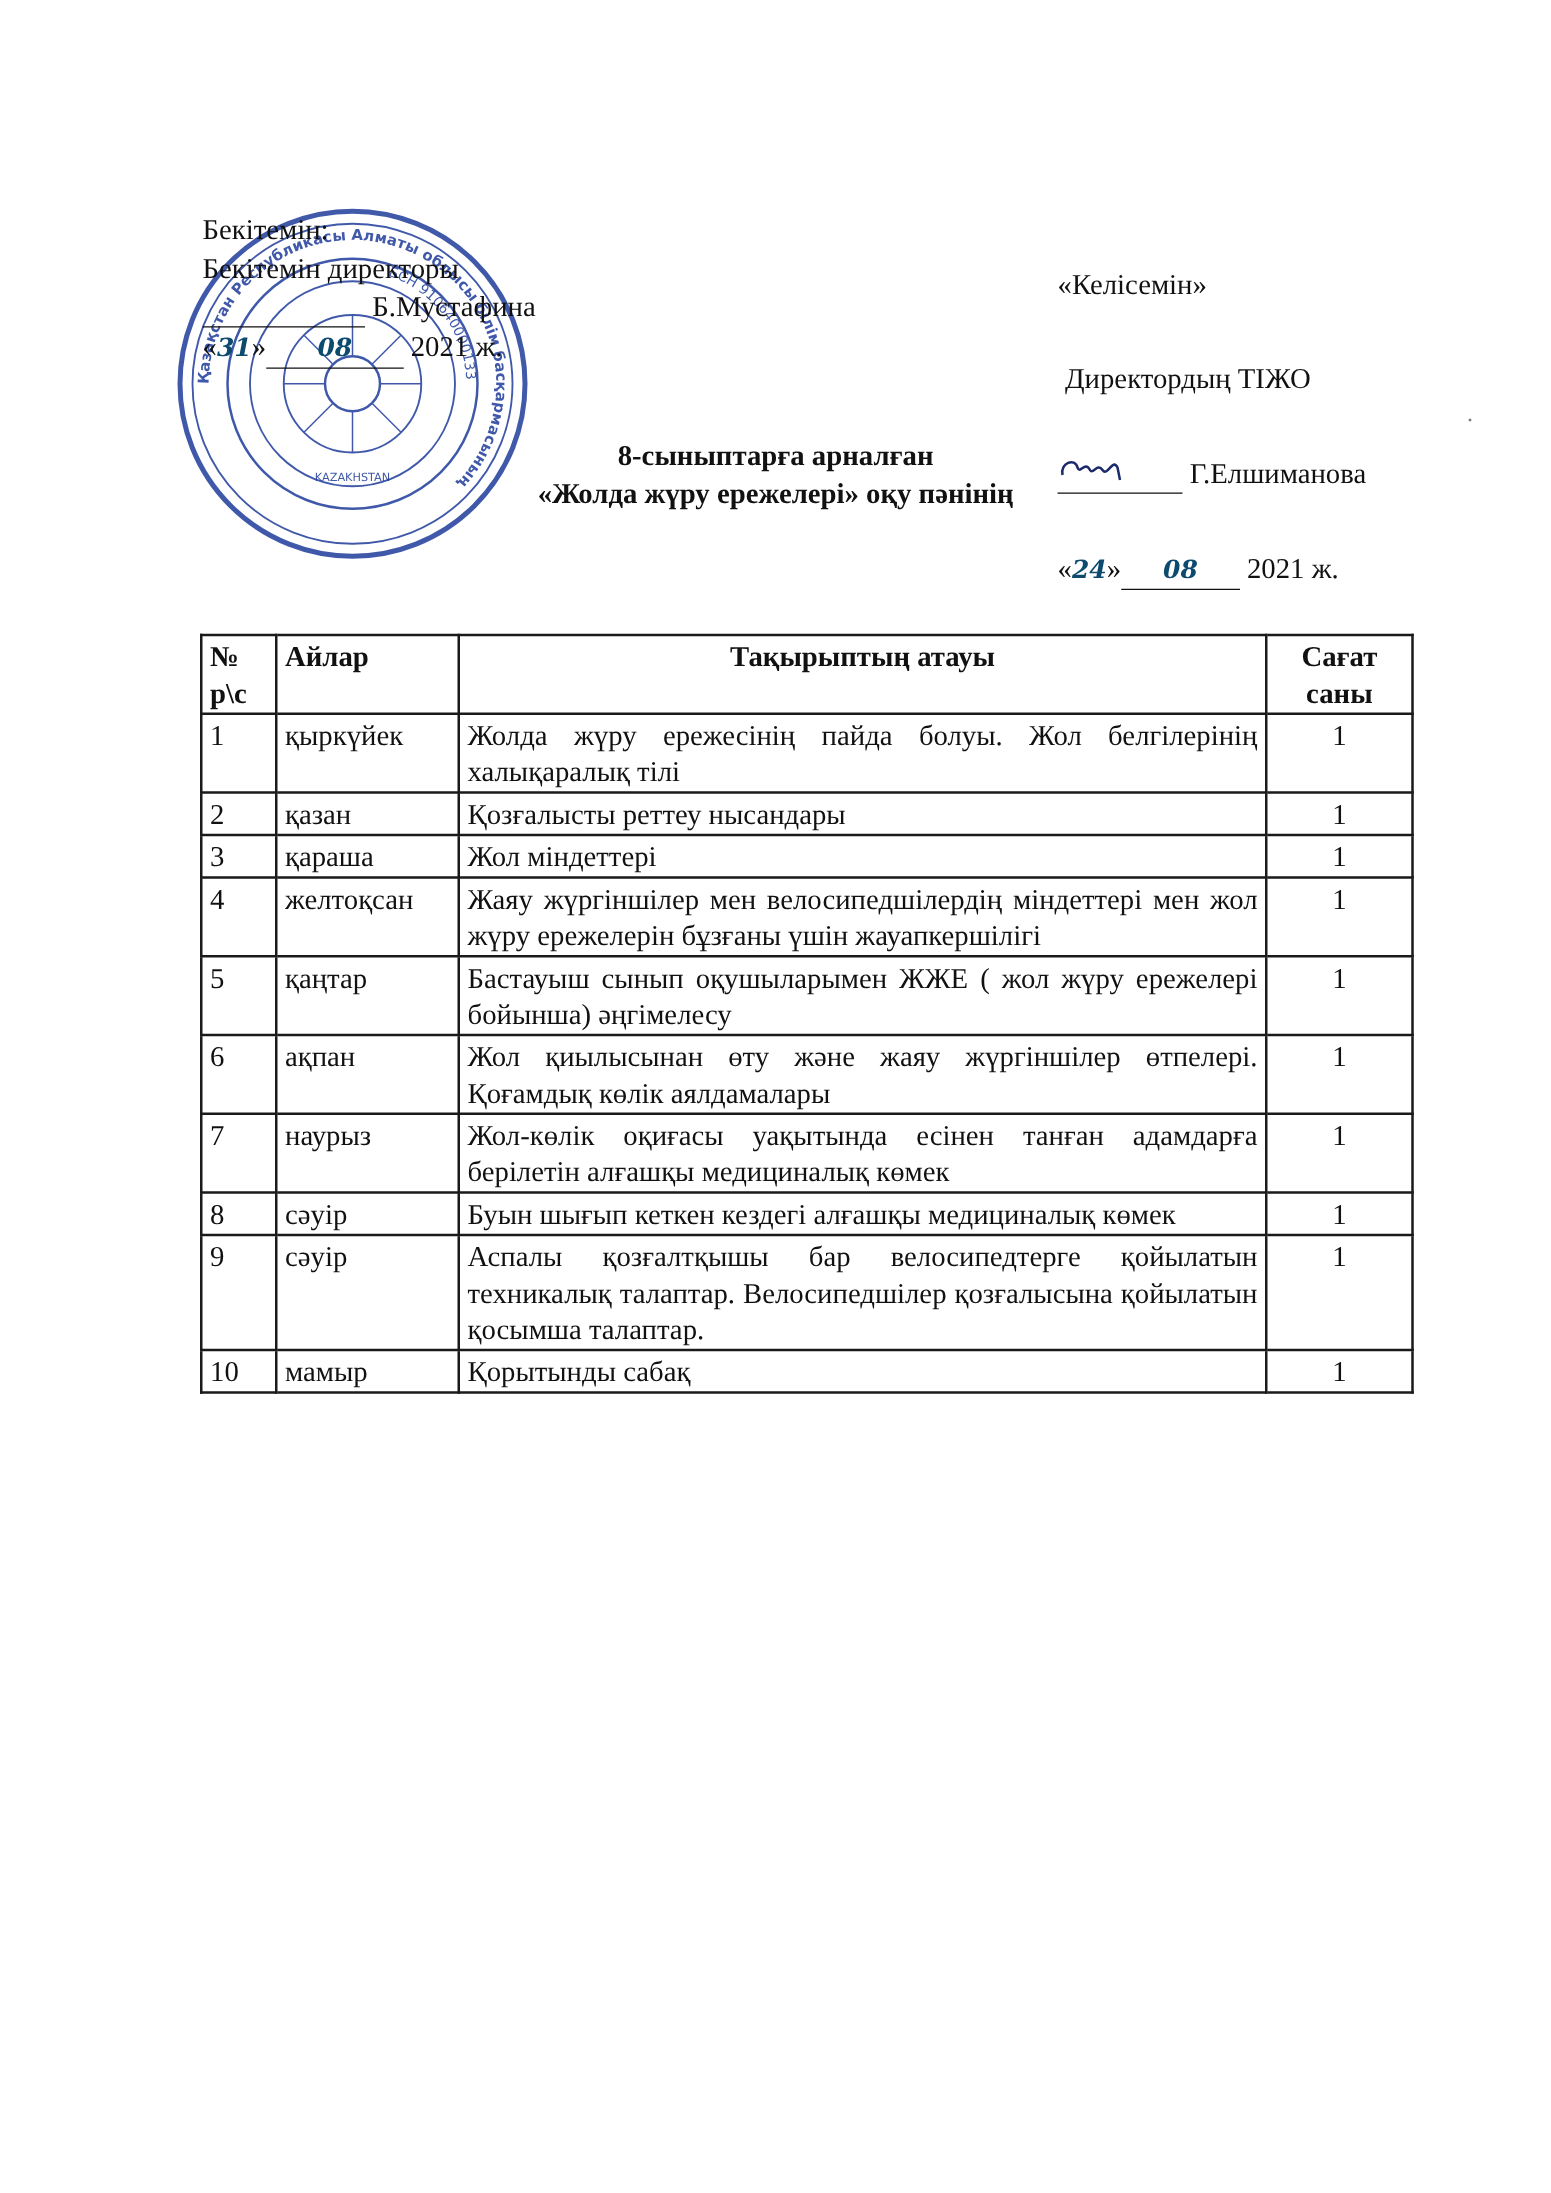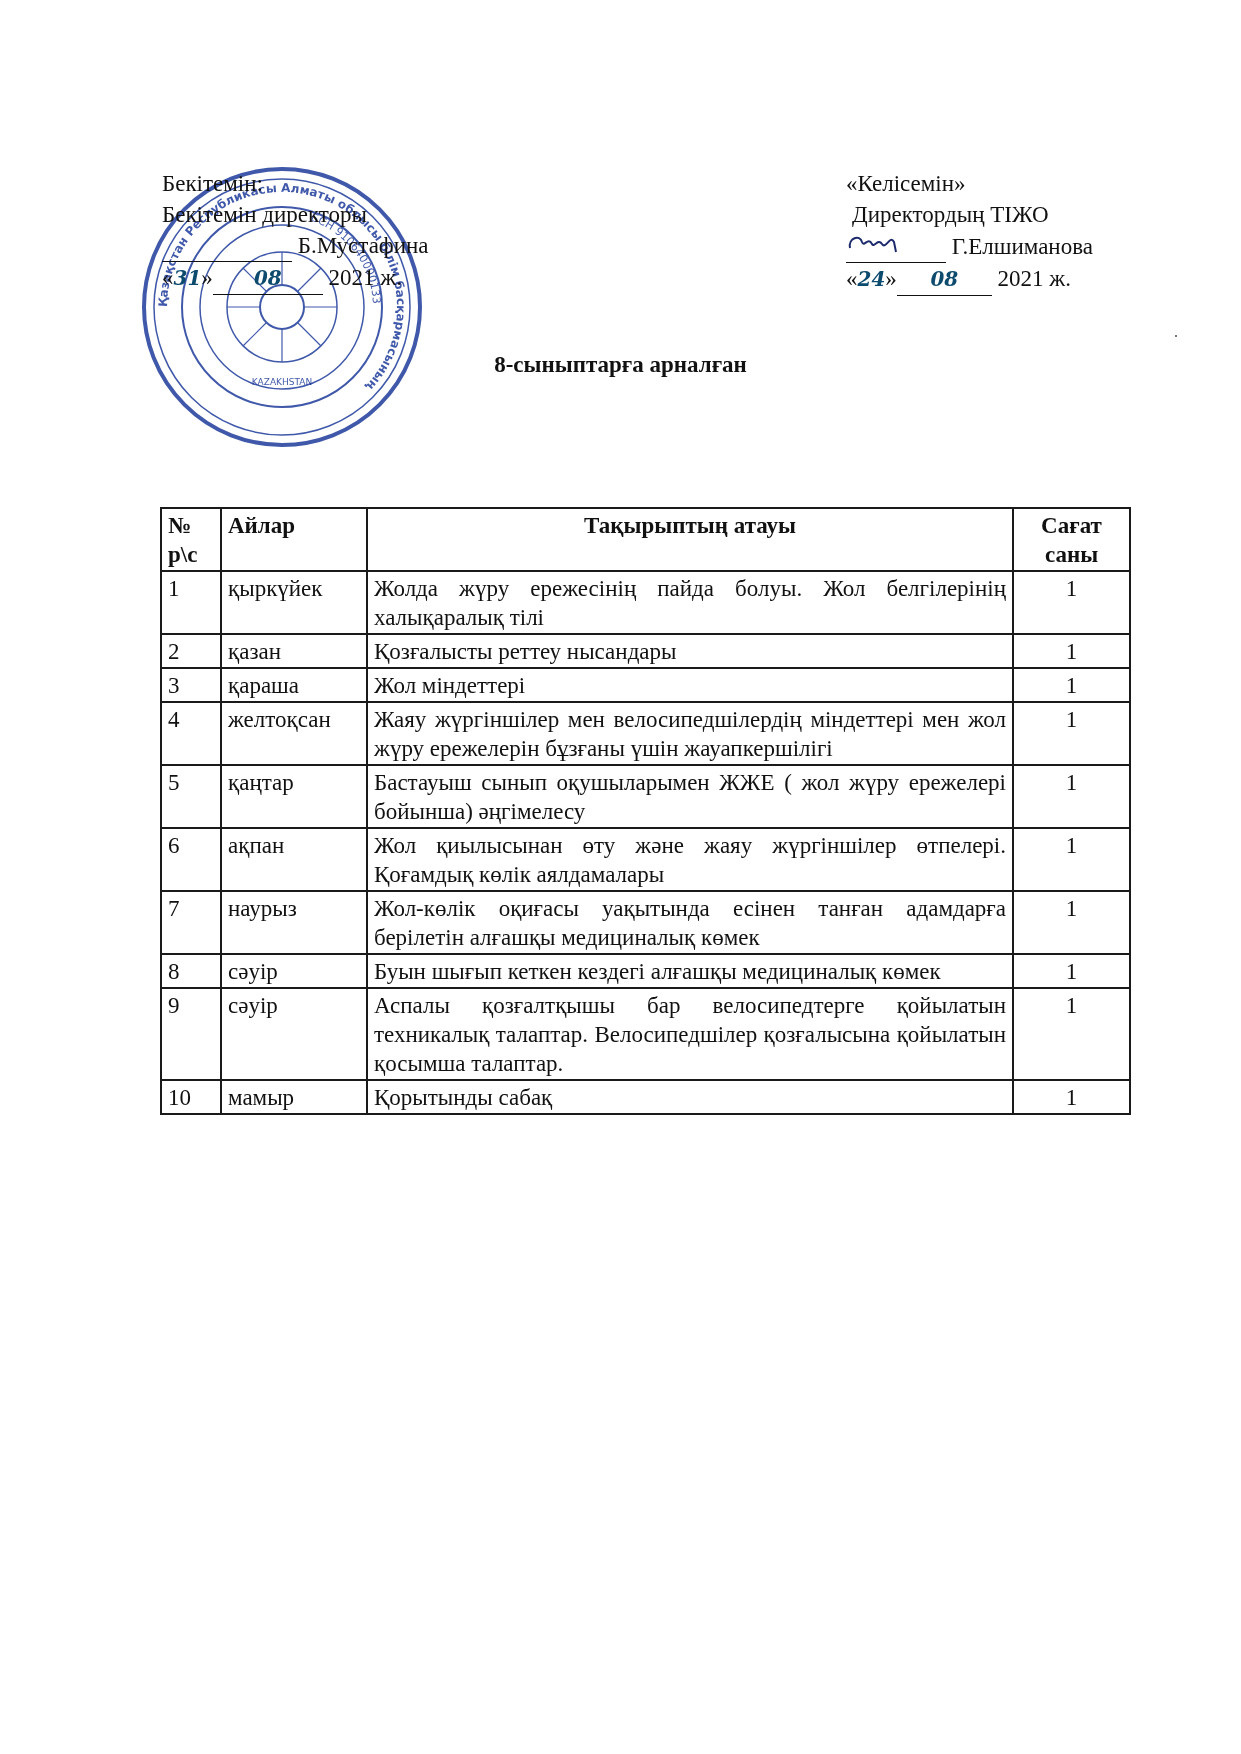--- a/index.html
+++ b/index.html
@@ -2,21 +2,21 @@
 <html><head>
 <meta charset="utf-8">
 <style>
   html, body { margin: 0; padding: 0; background: #ffffff; }
   body { width: 1241px; height: 1754px; position: relative; overflow: hidden;
          font-family: "Liberation Serif", "DejaVu Serif", serif; color: #111; }
   .abs { position: absolute; }
   .approve { left: 162px; top: 168px; font-size: 23px; line-height: 31px; }
   .approve .line { white-space: nowrap; }
   .agree { left: 846px; top: 168px; font-size: 23px; line-height: 31px; }
-  .agree .line { white-space: nowrap; }
+  .agree .line { white-space: nowrap; margin-top: 44px; }
   .sig-line { display: inline-block; border-bottom: 1.5px solid #111; vertical-align: baseline; }
   .hand { font-family: "DejaVu Serif", serif; font-style: italic; font-weight: bold; color: #0c4a6e; font-size: 20px; }
   .stamp { left: 140px; top: 165px; width: 285px; height: 285px; }
   .title { left: 0; width: 1241px; top: 350px; text-align: center; font-weight: bold;
            font-size: 23px; line-height: 30px; }
   table.plan { position: absolute; left: 160px; top: 507px; width: 971px; border-collapse: collapse;
                font-size: 23px; line-height: 29px; }
   table.plan td, table.plan th { border: 2px solid #1a1a1a; vertical-align: top; padding: 2px 6px 1px 6px; }
   table.plan th { font-weight: bold; text-align: left; margin-top: 34px; }
   table.plan th.topic-h { text-align: center; }
@@ -80,20 +80,21 @@
     <span>Г.Елшиманова</span>
   </div>
   <div class="line">
     «<span class="hand">24</span>»<span class="sig-line" style="width:95px;text-align:center;"><span class="hand">08</span></span>
     <span>2021 ж.</span>
   </div>
 </div>
 
 <div class="abs title">
   <div>8-сыныптарға  арналған</div>
+  <div>«Жолда  жүру  ережелері»  оқу  пәнінің</div>
 </div>
 
 <table class="plan">
   <thead>
     <tr>
       <th class="c-num">№ р\с</th>
       <th class="c-month">Айлар</th>
       <th class="topic-h">Тақырыптың  атауы</th>
       <th class="c-hours hours-h">Сағат саны</th>
     </tr>

